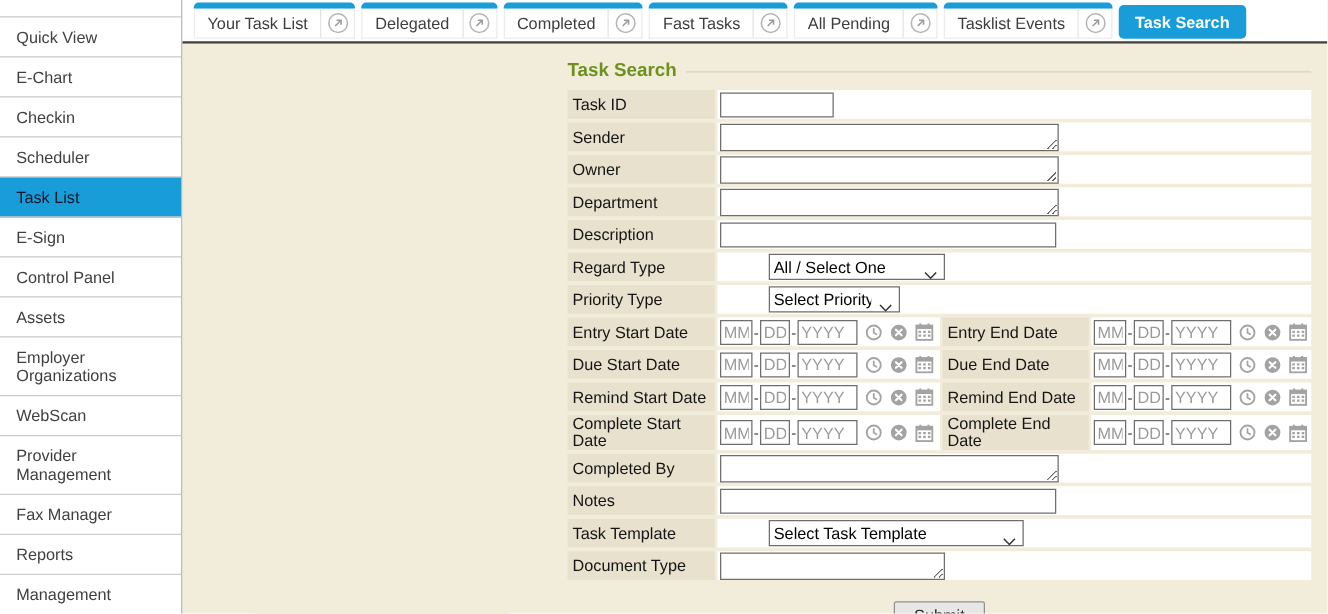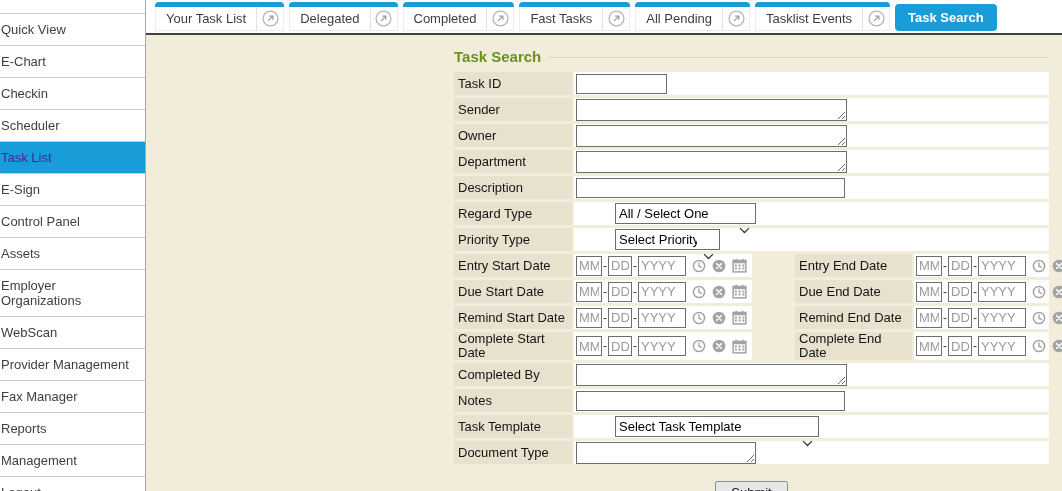--- a/index.html
+++ b/index.html
@@ -12,23 +12,23 @@
     --icon-gray:#a3a3a3;
   }
   *{box-sizing:border-box;}
   html,body{margin:0;padding:0;}
   body{font-family:"Liberation Sans",sans-serif;background:#fff;}
   .app{width:1062px;height:491px;display:flex;overflow:hidden;background:#fff;}
 
   
   .sidebar{width:146px;flex:none;background:#fff;border-right:1px solid #a8a8a8;overflow:hidden;}
   .sidebar-list{margin-top:13px;border-top:1px solid #c9c9c9;}
-  .side-item{padding:8px 6px 8px 1px;font-size:13px;line-height:15px;color:#3f3f3f;
+  .side-item{padding:8px 6px 8px 13px;font-size:13px;line-height:15px;color:#3f3f3f;
              border-bottom:1px solid #c9c9c9;cursor:pointer;}
-  .side-item.active{background:var(--accent);color:#4c1d95;}
+  .side-item.active{background:var(--accent);color:#0f172a;}
 
   
   .main{flex:1;display:flex;flex-direction:column;min-width:0;}
 
   
   .tabbar{height:35px;flex:none;background:#fff;border-bottom:2px solid var(--tab-line);
           display:flex;align-items:flex-start;padding:2px 0 0 9px;gap:5px;}
   .tab{display:flex;flex-direction:column;height:29px;cursor:pointer;flex:none;border-radius:10px;}
   .tab-top{height:5px;background:var(--accent);border-radius:4px 4px 0 0;}
   .tab-body{flex:1;display:flex;align-items:center;background:#fff;
@@ -43,33 +43,33 @@
   
   .content{flex:1;background:var(--content-bg);overflow:hidden;}
   .form{margin:12px 12px 0 308px;width:595px;}
   .form-title-row{display:flex;align-items:center;margin-bottom:7px;height:18px;}
   .form-title{font-size:15px;font-weight:bold;color:var(--title-green);white-space:nowrap;}
   .form-title-rule{flex:1;border-top:1px solid #d8d2bf;margin-left:8px;margin-top:2px;}
 
   .frow{display:flex;margin-bottom:3px;min-height:23px;}
   .flabel{width:118px;flex:none;background:var(--label-bg);display:flex;align-items:center;
           padding-left:4px;font-size:13px;color:#141414;margin-right:2px;line-height:14px;}
-  .flabel.second{width:117px;margin-left:41px;}
+  .flabel.second{width:117px;}
   .fcell{flex:1;background:#fff;display:flex;align-items:center;padding-left:2px;min-width:0;}
   .fcell.datecell{width:178px;flex:none;margin-right:2px;}
   .fcell.datecell2{flex:1;}
 
   input.ti{height:20px;border:1px solid var(--input-border);background:#fff;
            font-family:"Liberation Sans",sans-serif;font-size:13px;padding:0 3px;border-radius:0;}
   textarea.ta{height:22px;border:1px solid var(--input-border);background:#fff;
               font-family:"Liberation Sans",sans-serif;font-size:13px;padding:1px 3px;
               border-radius:0;resize:both;}
   input::placeholder,textarea::placeholder{color:#9a9a9a;opacity:1;}
 
-  .selwrap{position:relative;display:inline-flex;align-items:flex-end;padding-left:39px;}
+  .selwrap{position:relative;display:inline-flex;align-items:center;padding-left:39px;}
   select.sel{appearance:none;-webkit-appearance:none;height:21px;border:1px solid var(--input-border);
              background:#fff;font-family:"Liberation Sans",sans-serif;font-size:13px;
              padding:0 22px 0 3px;border-radius:0;color:#000;}
   .selwrap svg{position:absolute;right:5px;pointer-events:none;}
 
   .dg{display:flex;align-items:center;}
   .dg input{height:20px;border:1px solid var(--input-border);font-family:"Liberation Sans",sans-serif;
             font-size:13px;padding:0 2px;border-radius:0;}
   .dg .dsep{margin:0 1px;color:#3a3a3a;font-size:12px;}
   .dg .dicon{margin-left:6px;display:inline-flex;cursor:pointer;}

